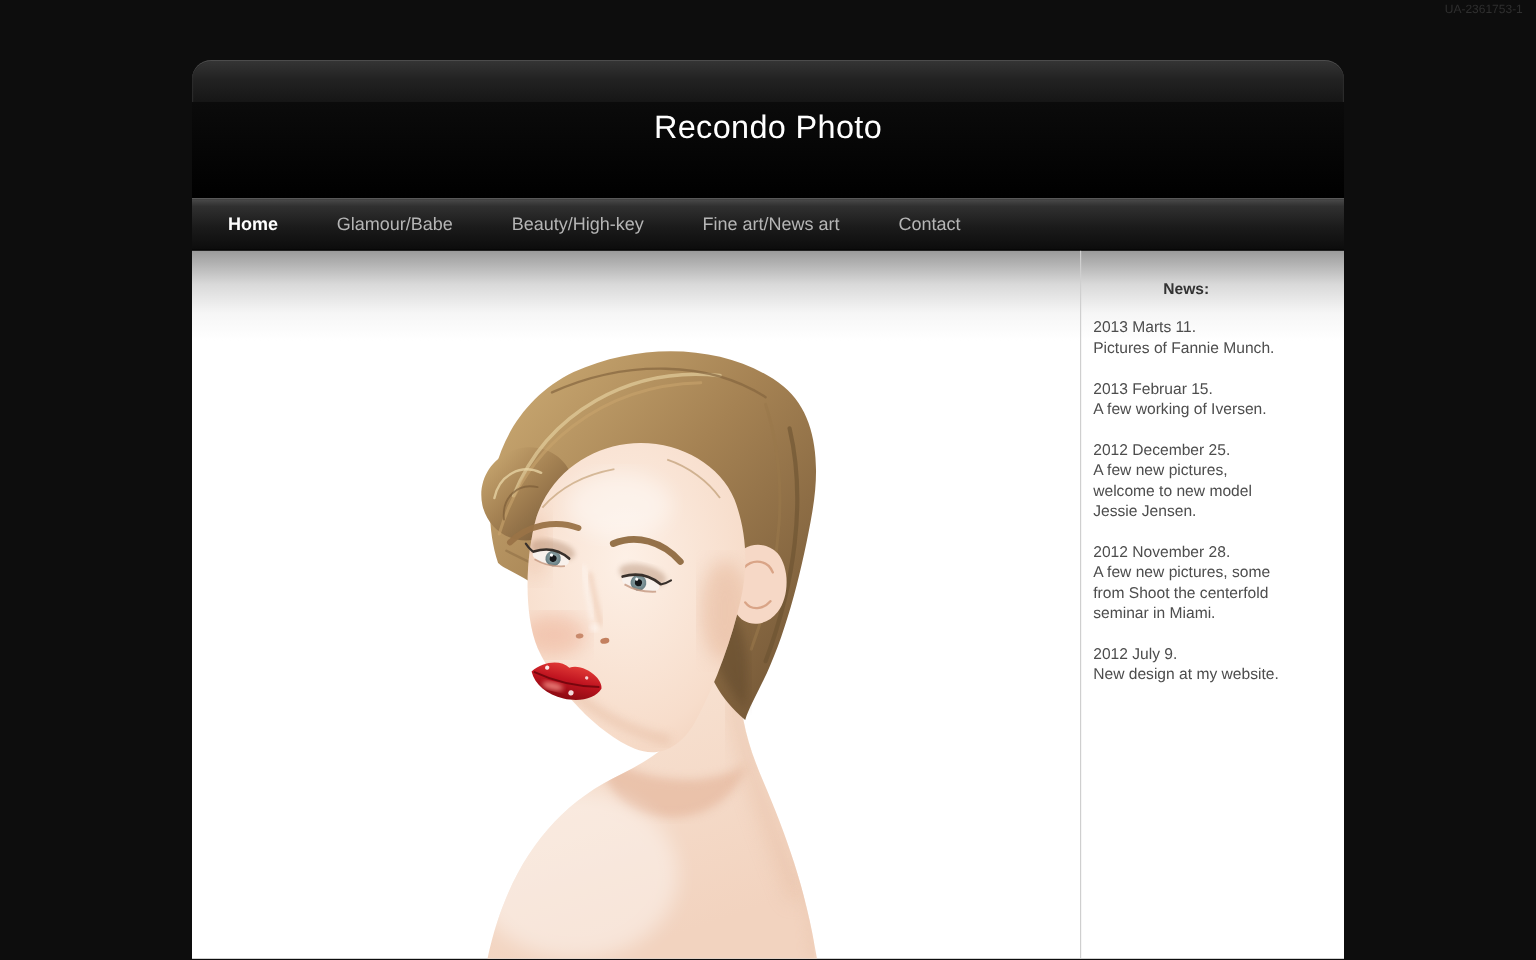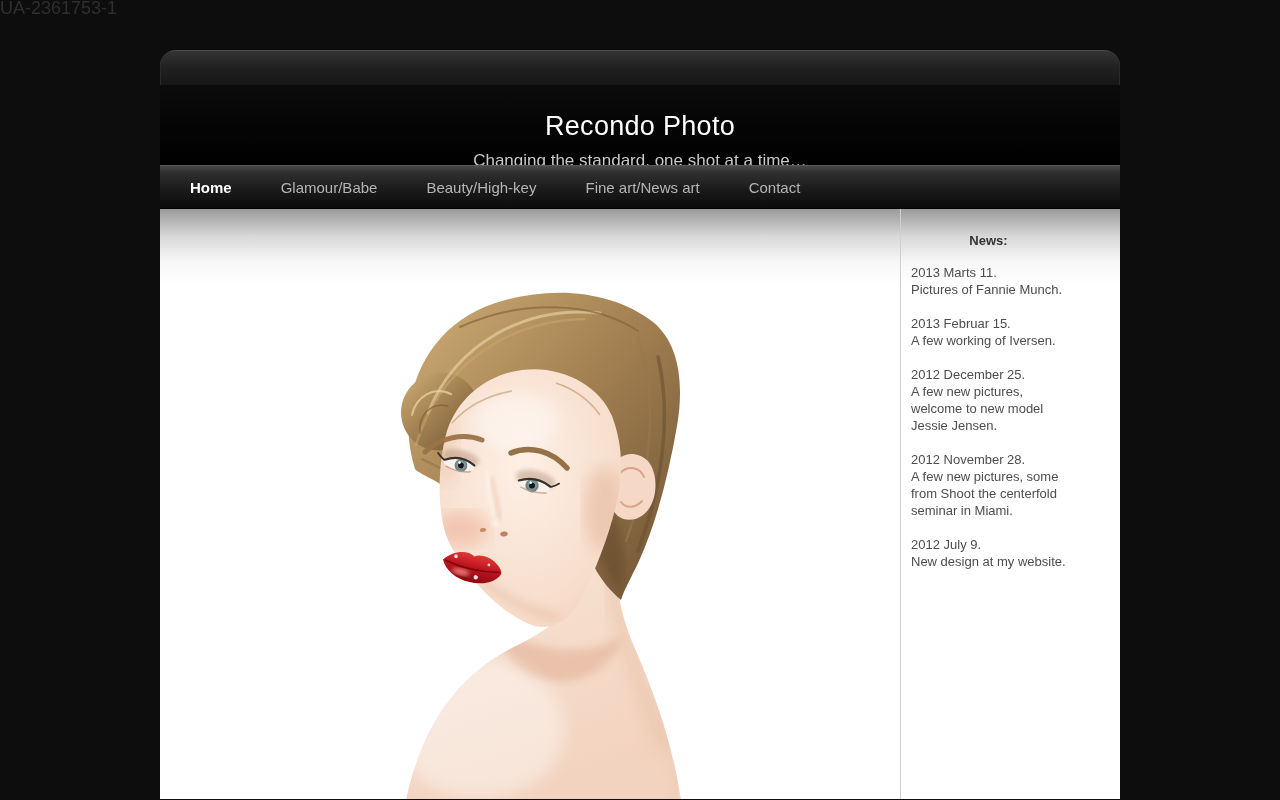--- a/index.html
+++ b/index.html
@@ -5,36 +5,36 @@
   * { box-sizing: border-box; }
   html,body { margin:0; padding:0; }
   body {
     width:1280px; height:800px; overflow:hidden;
     background:#0d0d0d;
     font-family:"Liberation Sans", sans-serif;
     position:relative;
   }
   .analytics {
     position:absolute; top:0; left:0; width:1269px;
-    text-align:left; color:#2f2f2f; font-size:18px; line-height:17px;
+    text-align:right; color:#2f2f2f; font-size:10px; line-height:17px;
   }
   .container { position:absolute; left:160px; top:50px; width:960px; height:750px; }
   .cap {
     height:35px;
     border-radius:16px 16px 0 0;
     background:linear-gradient(180deg,#343434 0%, #222 45%, #161616 100%);
     border-top:1px solid #4c4c4c;
     box-shadow:inset 1px 0 0 #2a2a2a, inset -1px 0 0 #2a2a2a;
   }
   .masthead {
     height:80px; background:linear-gradient(180deg,#0b0b0b,#000);
     text-align:center; overflow:hidden;
   }
   .site-title {
-    margin-top:26px; font-size:27px; font-weight:400; color:#fff; letter-spacing:.3px;
+    margin-top:6px; font-size:27px; font-weight:400; color:#fff; letter-spacing:.3px;
   }
   .tagline { margin-top:9px; font-size:17px; color:#c9c9c9; }
   .navbar {
     height:44px;
     background:linear-gradient(180deg,#4a4a4a 0%, #303030 14%, #1b1b1b 55%, #0c0c0c 100%);
     border-top:1px solid #585858;
     border-bottom:1px solid #020202;
     display:flex; align-items:center; gap:49px; padding-left:30px;
   }
   .nav-item { font-size:15px; color:#b5b5b5; text-decoration:none; cursor:pointer; white-space:nowrap; }
@@ -59,21 +59,20 @@
 </head>
 <body>
 
 <div class="analytics">UA-2361753-1</div>
 
 <div class="container">
   <div class="cap"></div>
 
   <div class="masthead">
     <div class="site-title">Recondo Photo</div>
-    <div class="tagline">Changing the standard, one shot at a time…</div>
   </div>
 
   <div class="navbar">
     <a class="nav-item active">Home</a>
     <a class="nav-item">Glamour/Babe</a>
     <a class="nav-item">Beauty/High-key</a>
     <a class="nav-item">Fine art/News art</a>
     <a class="nav-item">Contact</a>
   </div>
 

